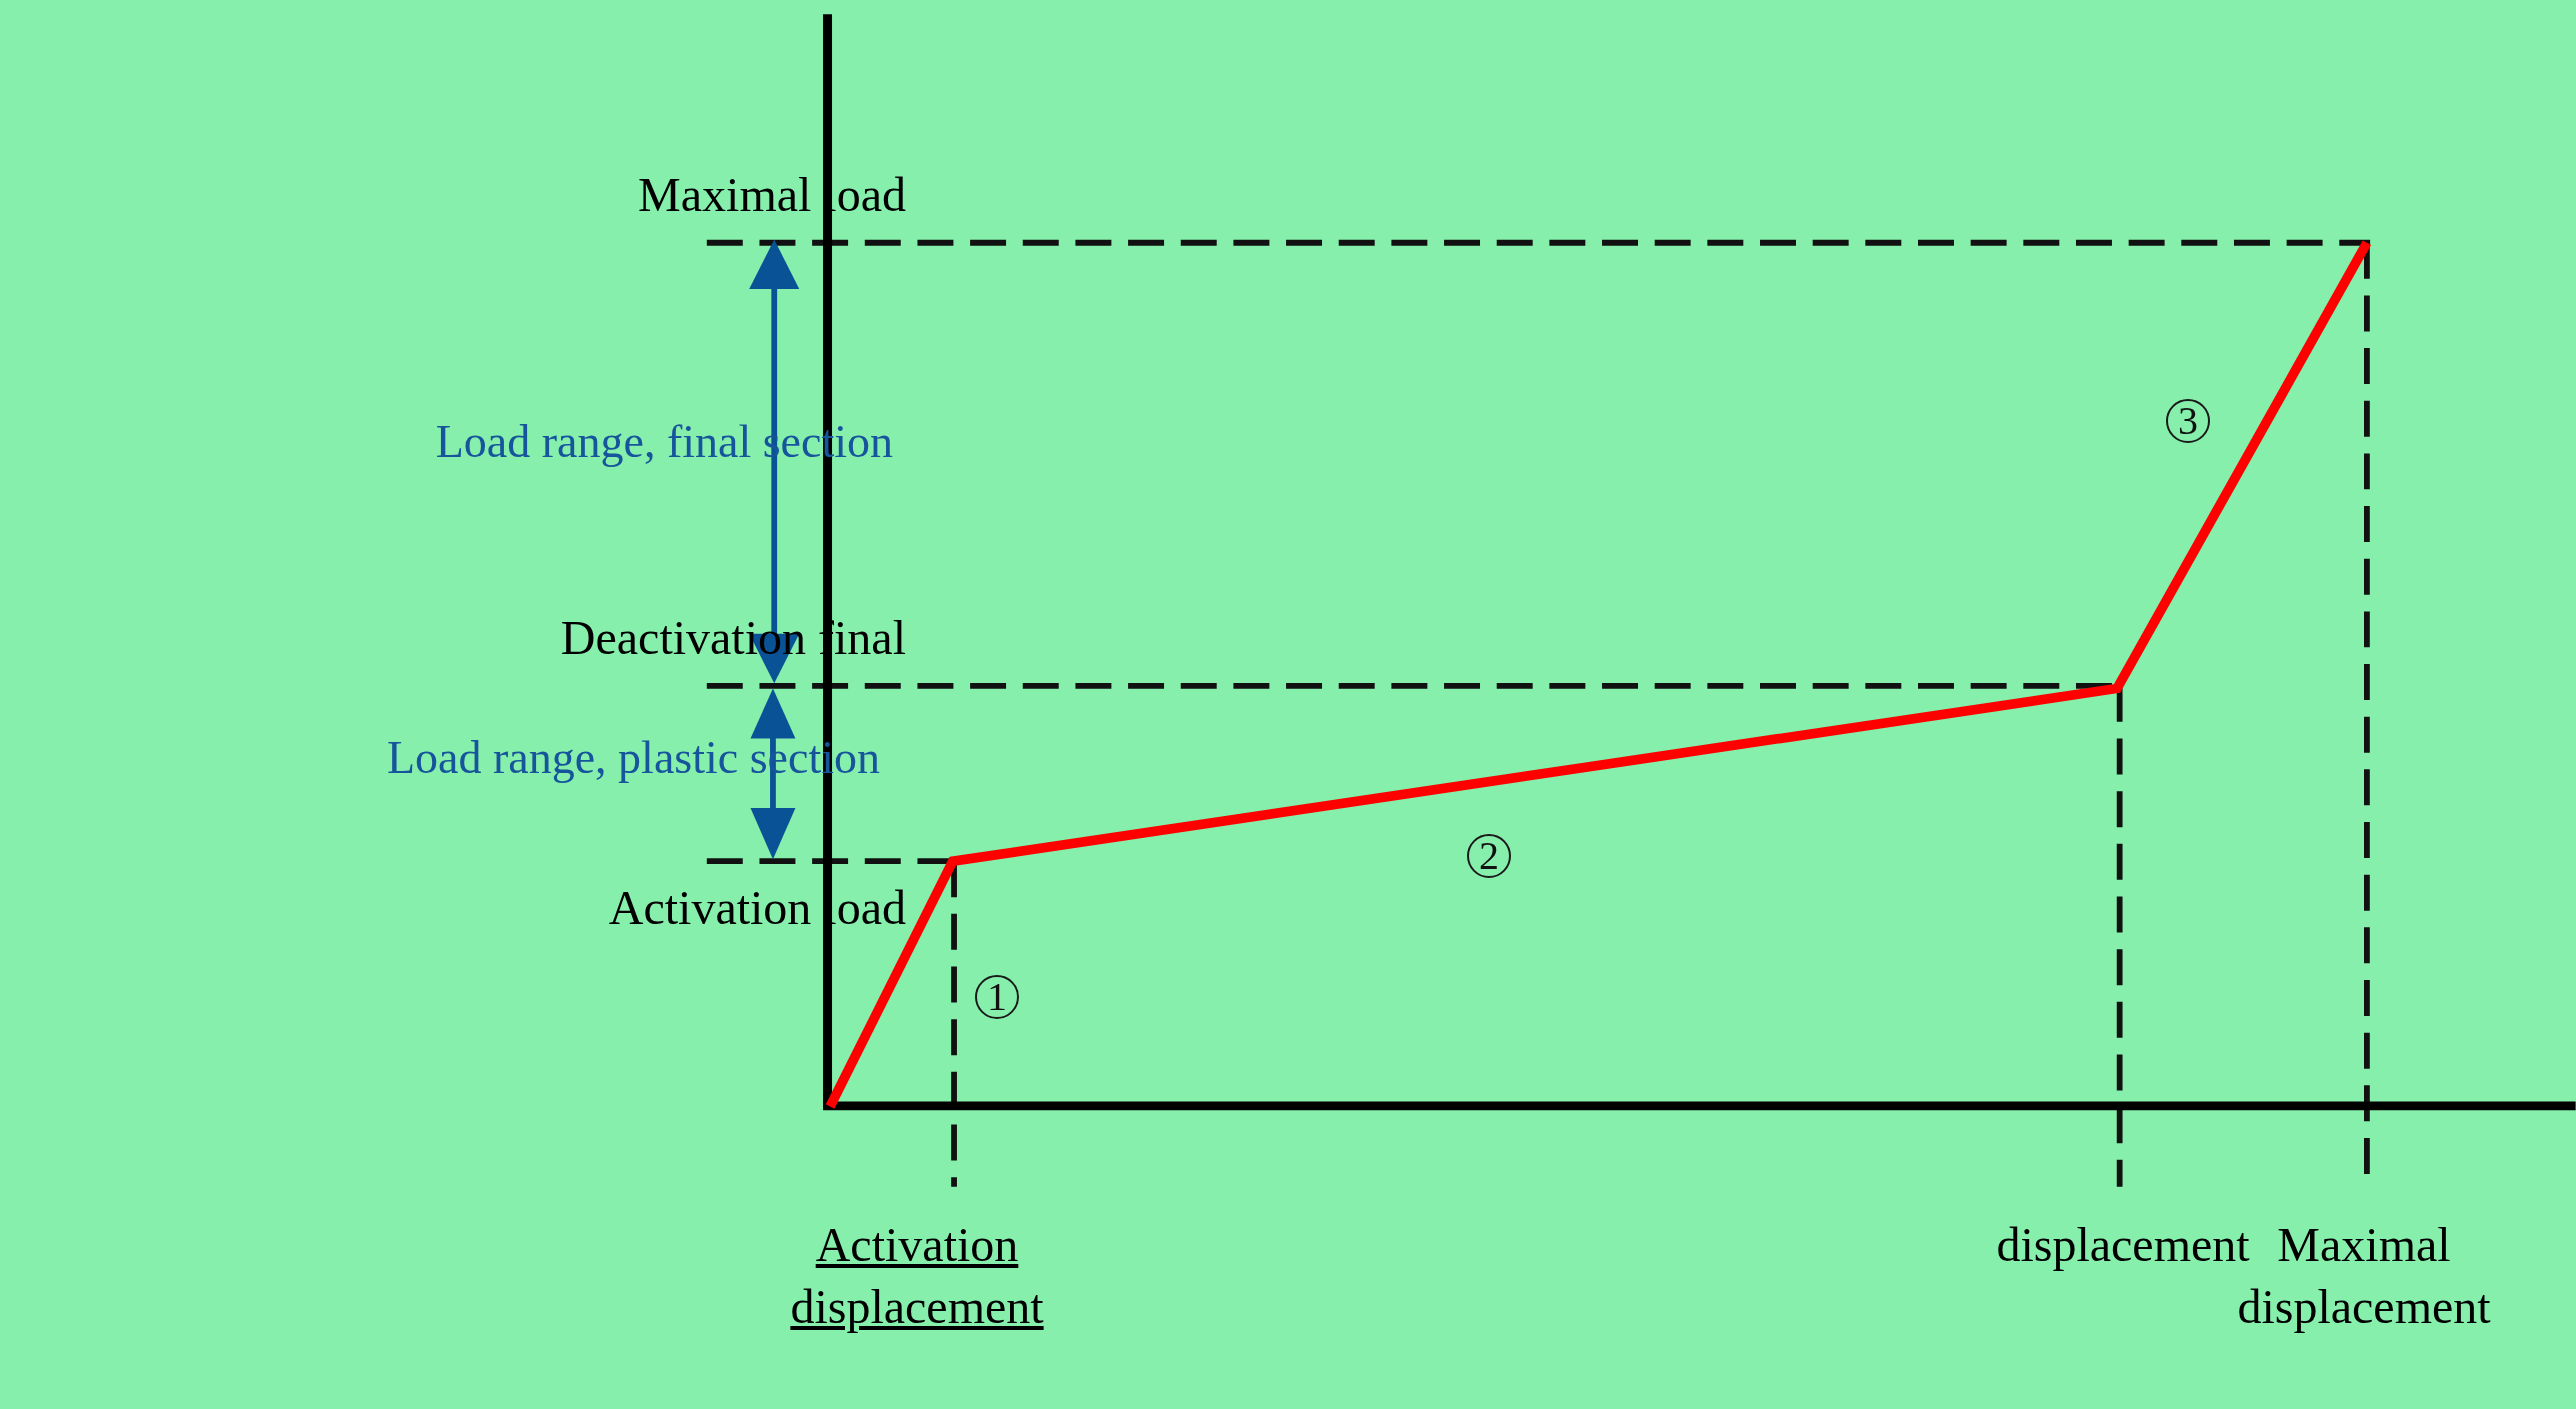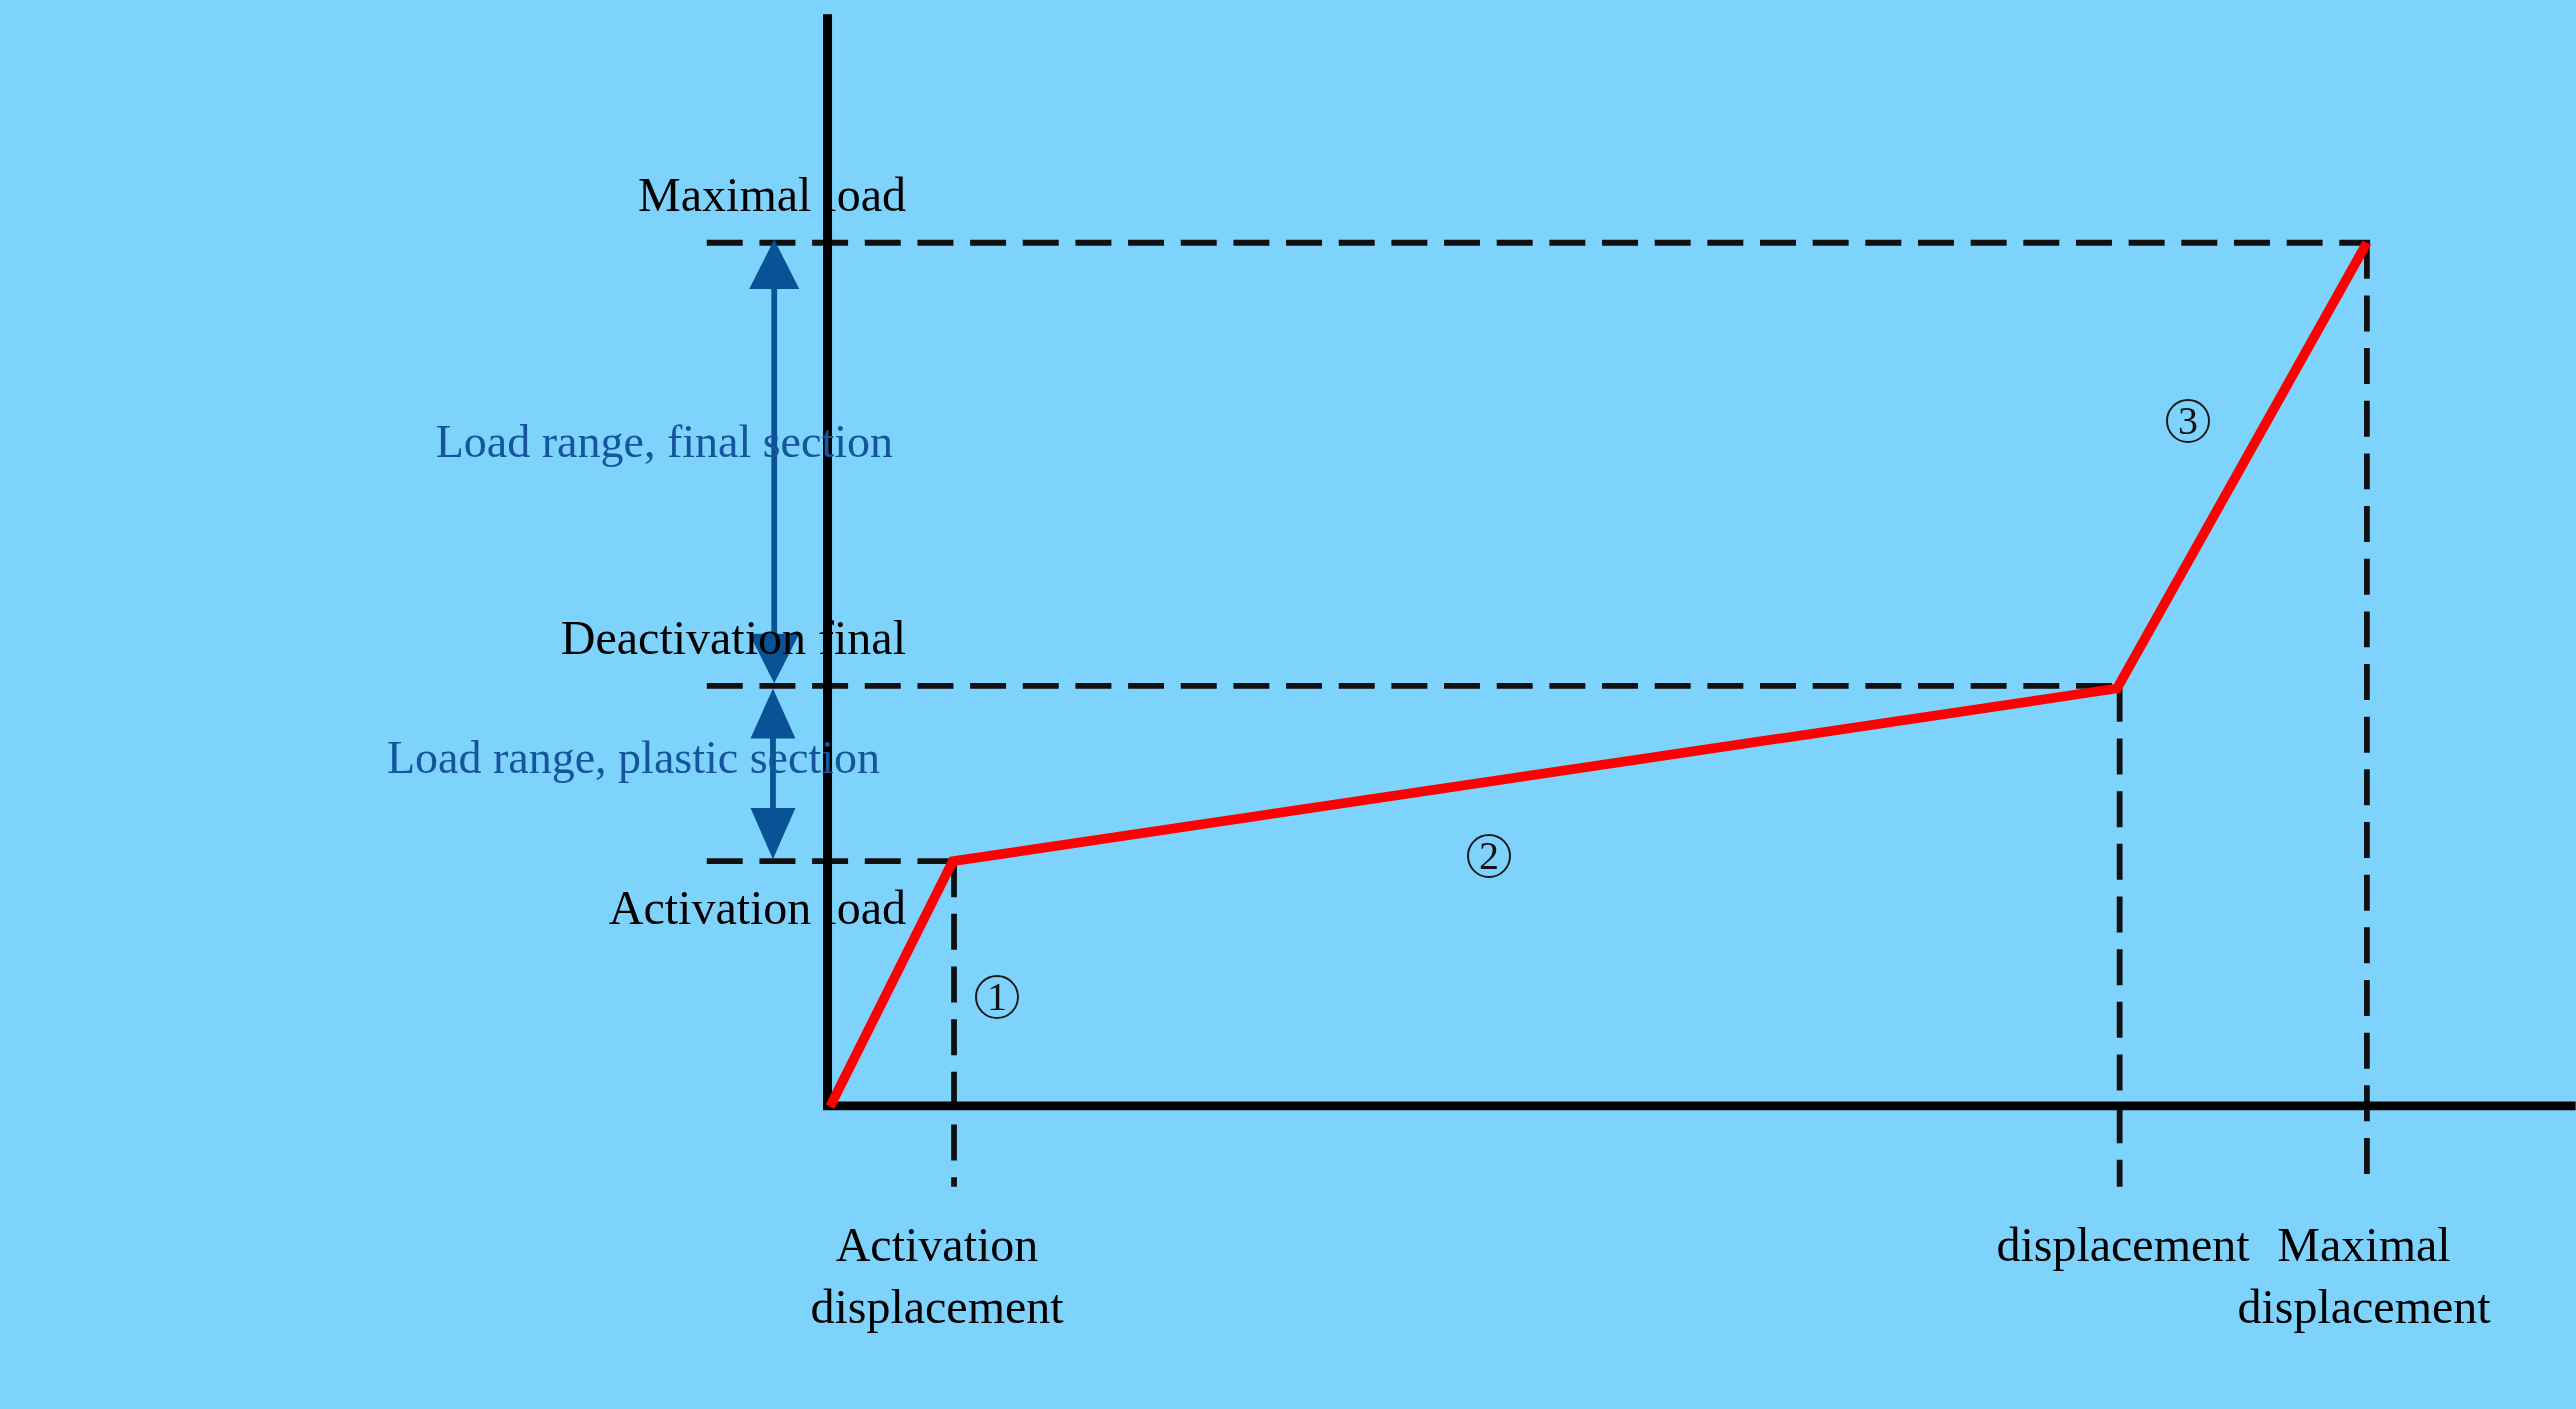--- a/index.html
+++ b/index.html
@@ -5,21 +5,21 @@
 <style>
   html, body {
     margin: 0;
     padding: 0;
     background: #ffffff;
   }
   #stage {
     position: relative;
     width: 2576px;
     height: 1409px;
-    background: #7dd3fc;
+    background: #86efac;
     overflow: hidden;
     font-family: "Liberation Serif", "DejaVu Serif", serif;
   }
   #plot-svg {
     position: absolute;
     left: 0;
     top: 0;
     width: 2576px;
     height: 1409px;
   }
@@ -45,21 +45,21 @@
     line-height: 1.30;
     font-family: "Liberation Serif", "DejaVu Serif", serif;
   }
   
   #label-maximal-load      { right: 1670px; top: 170px; }
   #label-deactivation-load { right: 1670px; top: 613px; }
   #label-activation-load   { right: 1670px; top: 883px; }
   #label-load-range-final  { right: 1683px; top: 418px; }
   #label-load-range-plastic{ right: 1696px; top: 734px; }
 
-  #xlabel-activation   { left: 696px; top: 1214px; width: 482px; }
+  #xlabel-activation   { left: 676px; top: 1214px; width: 482px; text-decoration: underline; }
   #xlabel-deactivation { left: 1882px; top: 1214px; width: 482px; }
   #xlabel-maximal      { left: 2155px; top: 1214px; width: 418px; }
 
   .circ-num {
     position: absolute;
     width: 44px;
     height: 44px;
     border: 2.6px solid #1a1a1a;
     border-radius: 50%;
     color: #111111;

